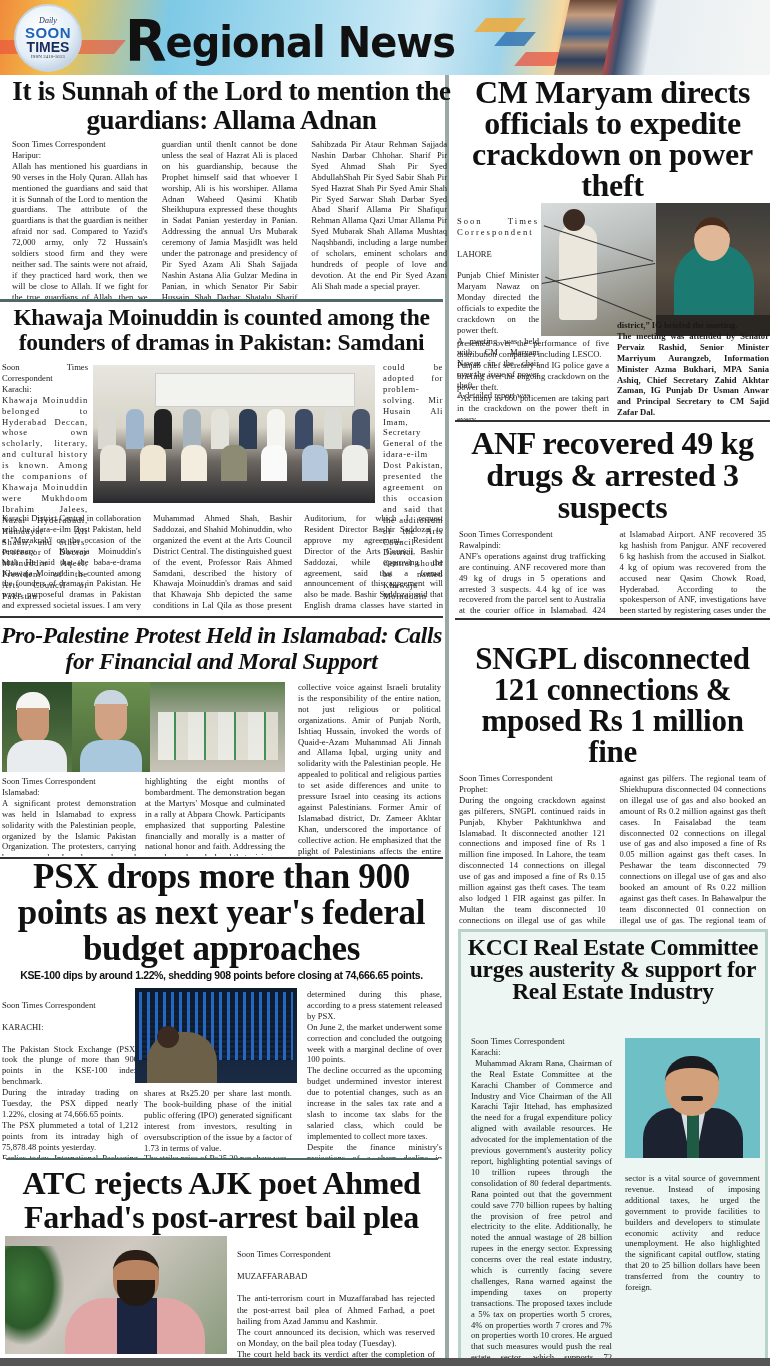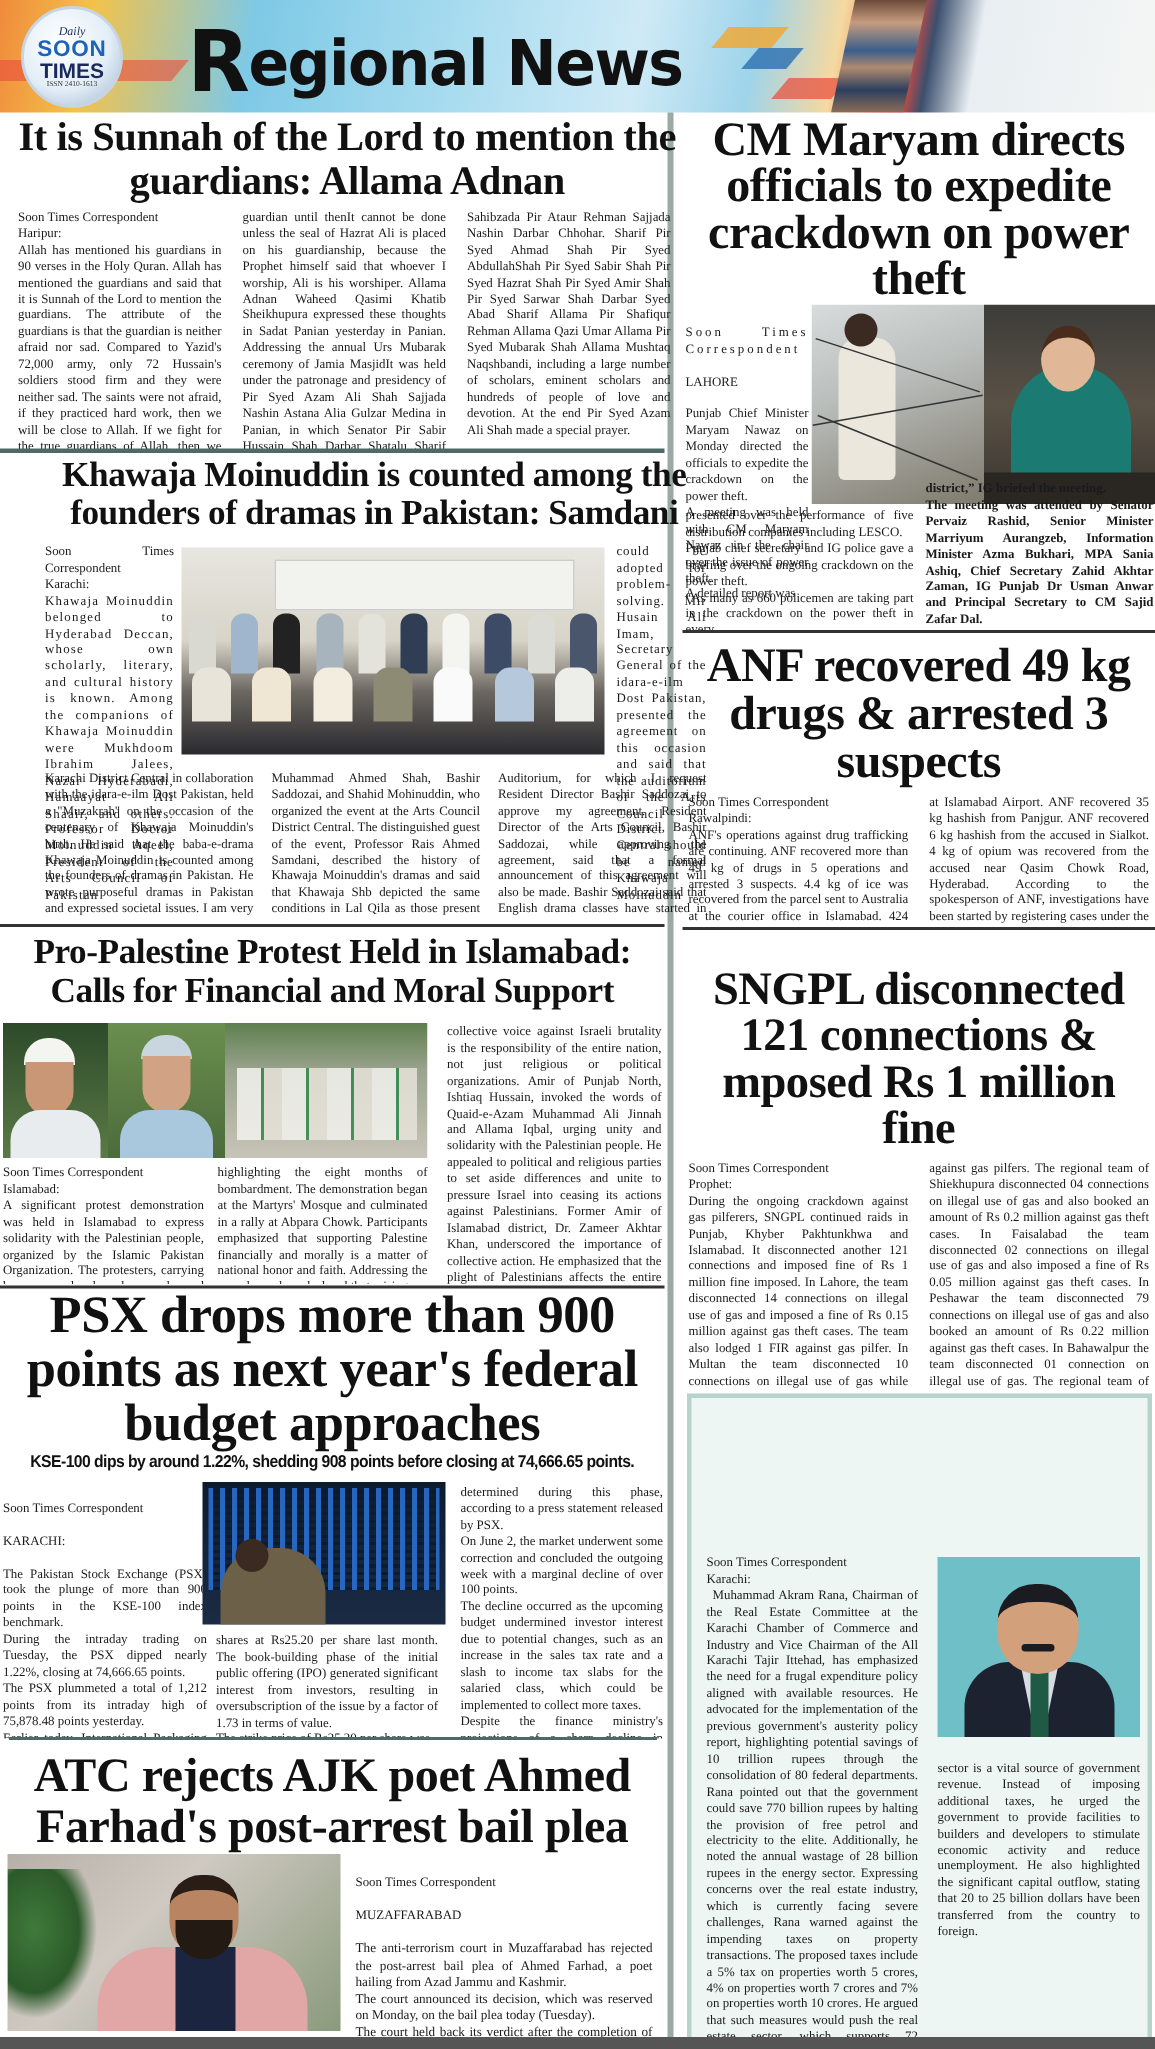--- a/index.html
+++ b/index.html
@@ -41,30 +41,30 @@
   
   #a1 { left: 10px; top: 75px; width: 443px; height: 225px; }
   #a1 .headline { font-size: 27px; line-height: 29px; padding-top: 2px; }
   #a1 .cols3 { margin: 4px 6px 0 2px; gap: 14px; }
 
   
   #a2 { left: 455px; top: 75px; width: 315px; height: 345px; }
   #a2 .headline { font-size: 32px; line-height: 31px; padding-top: 2px; }
 
   
-  #a3 { left: 0; top: 303px; width: 443px; height: 310px; margin-left: 28px; }
+  #a3 { left: 0; top: 303px; width: 443px; height: 310px; }
   #a3 .headline { font-size: 23.5px; line-height: 25px; padding-top: 2px; }
 
   
   #a4 { left: 455px; top: 423px; width: 315px; height: 195px; }
   #a4 .headline { font-size: 32px; line-height: 32px; padding-top: 4px; }
 
   
   #a5 { left: 0; top: 618px; width: 443px; height: 238px; }
-  #a5 .headline { font-size: 23.5px; line-height: 26px; padding-top: 4px; }
+  #a5 .headline { font-size: 23.5px; line-height: 26px; padding-top: 4px; font-style: italic; }
 
   
   #a6 { left: 455px; top: 621px; width: 315px; height: 305px; }
   #a6 .headline { font-size: 31px; line-height: 31px; padding-top: 22px; }
 
   
   #a7 { left: 0; top: 859px; width: 443px; height: 300px; }
   #a7 .headline { font-size: 35px; line-height: 36px; }
   #a7 .subhead { font-family: "Liberation Sans", sans-serif; font-weight: bold; font-size: 11.4px; text-align: center; letter-spacing: -0.4px; transform: scaleX(0.92); margin-top: 2px; }
 
@@ -301,20 +301,21 @@
     <p class="byline">Soon Times Correspondent</p>
     <p class="byline">MUZAFFARABAD</p>
     <p>The anti-terrorism court in Muzaffarabad has rejected the post-arrest bail plea of Ahmed Farhad, a poet hailing from Azad Jammu and Kashmir.
 The court announced its decision, which was reserved on Monday, on the bail plea today (Tuesday).
 The court held back its verdict after the completion of arguments.
 Two days prior, the court had ordered a medical examination of Ahmed Farhad due to</p>
   </div>
 </div>
 
 <div class="article" id="a9">
+  <h2 class="headline">KCCI Real Estate Committee urges austerity &amp; support for Real Estate Industry</h2>
   <div class="body-text" style="position:absolute;left:10px;top:104px;width:141px;">
     <p class="byline">Soon Times Correspondent</p>
     <p class="byline">Karachi:</p>
     <p style="text-indent:4px">Muhammad Akram Rana, Chairman of the Real Estate Committee at the Karachi Chamber of Commerce and Industry and Vice Chairman of the All Karachi Tajir Ittehad, has emphasized the need for a frugal expenditure policy aligned with available resources. He advocated for the implementation of the previous government's austerity policy report, highlighting potential savings of 10 trillion rupees through the consolidation of 80 federal departments. Rana pointed out that the government could save 770 billion rupees by halting the provision of free petrol and electricity to the elite. Additionally, he noted the annual wastage of 28 billion rupees in the energy sector. Expressing concerns over the real estate industry, which is currently facing severe challenges, Rana warned against the impending taxes on property transactions. The proposed taxes include a 5% tax on properties worth 5 crores, 4% on properties worth 7 crores and 7% on properties worth 10 crores. He argued that such measures would push the real estate sector, which supports 72 associated industries, towards further decline. Rana stressed that the real estate</p>
   </div>
   <div class="img" style="left:164px;top:106px;width:135px;height:120px;background:#6ebfc6;">
     <div style="position:absolute;left:18px;top:70px;width:100px;height:50px;background:#1d2230;border-radius:30px 30px 0 0;"></div>
     <div style="position:absolute;left:55px;top:70px;width:26px;height:50px;background:#d9dbe2;clip-path:polygon(0 0,100% 0,60% 100%,40% 100%);"></div>
     <div style="position:absolute;left:62px;top:76px;width:12px;height:44px;background:#1f5a45;"></div>
     <div style="position:absolute;left:40px;top:18px;width:54px;height:60px;background:#d2a07a;border-radius:26px 26px 28px 28px;border-top:12px solid #1b1b22;"></div>

